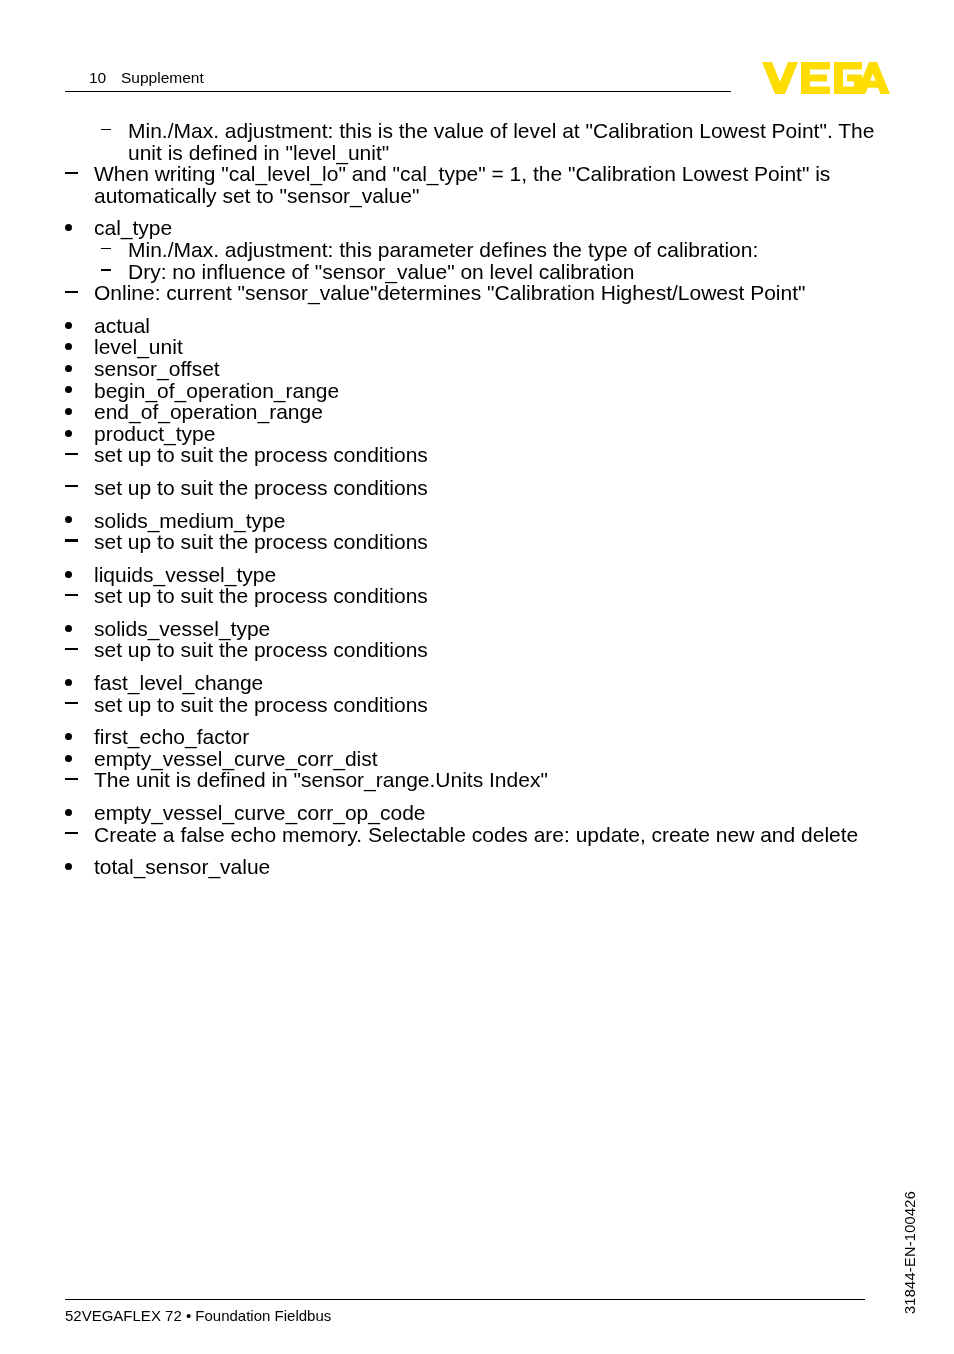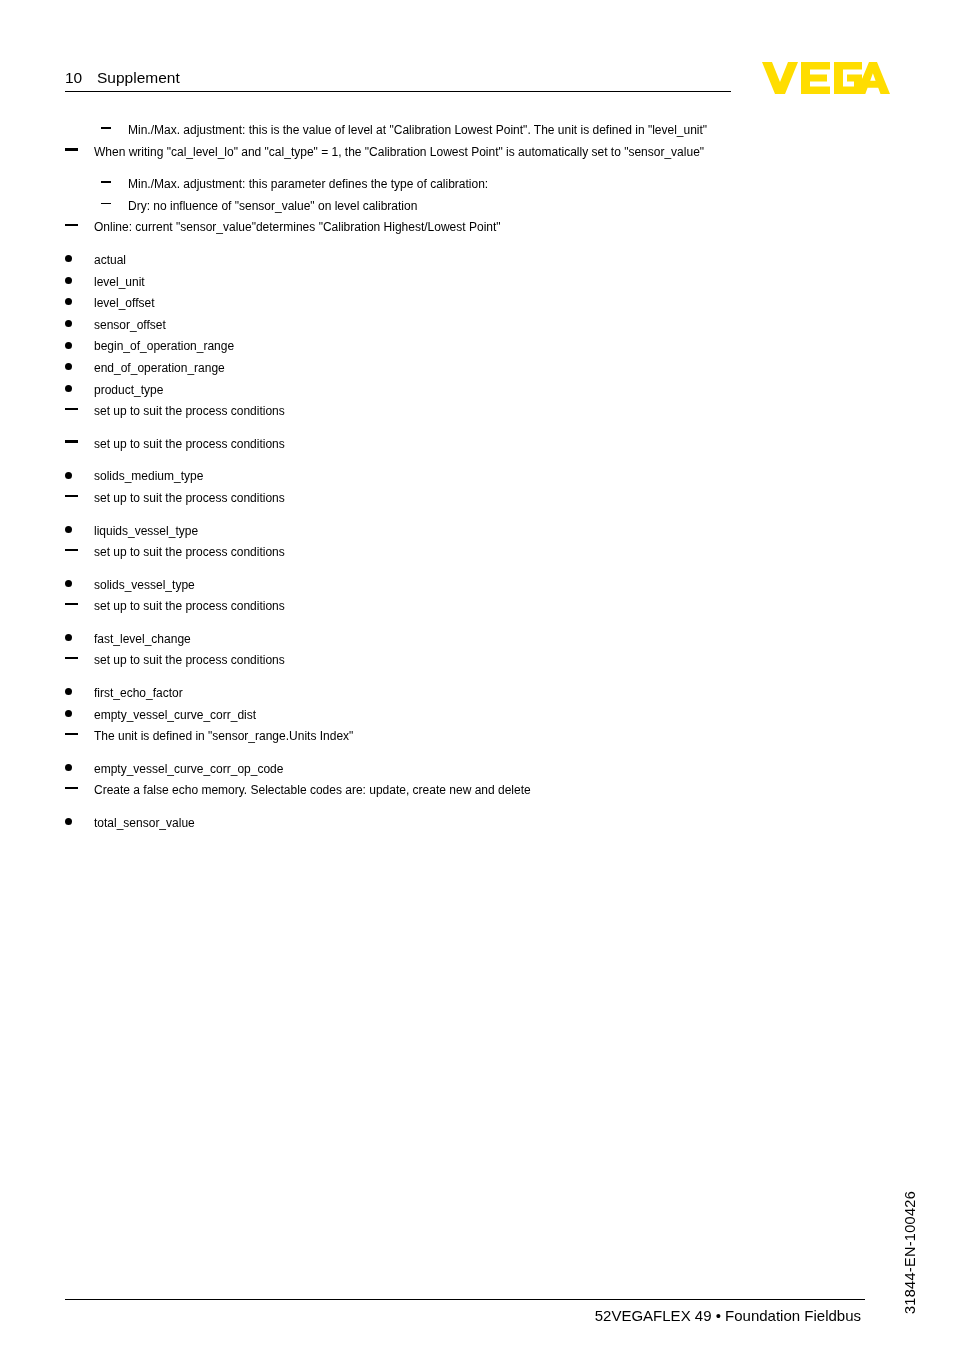--- a/index.html
+++ b/index.html
@@ -27,20 +27,21 @@
     left: 65px;
     top: 68px;
     width: 666px;
   }
   .header-row {
     display: flex;
     align-items: baseline;
     font-size: 15.5px;
     line-height: 19px;
     padding-bottom: 4px;
+    margin-left: 24px;
   }
   .header-chapter-num {
     width: 32px;
     flex: none;
   }
   .header-chapter-title {
     font-weight: normal;
   }
   .header-rule {
     border-bottom: 1.6px solid #000000;
@@ -61,21 +62,21 @@
   .content {
     position: absolute;
     left: 65px;
     top: 120px;
     width: 810px;
   }
 
   .item {
     display: flex;
     align-items: flex-start;
-    font-size: 12px;
+    font-size: 21px;
     line-height: 21.6px;
   }
   .marker {
     flex: none;
     text-align: left;
   }
   .itemtext {
     flex: 1 1 auto;
   }
 
@@ -138,21 +139,21 @@
     bottom: 28px;
     width: 800px;
   }
   .footer-rule {
     border-bottom: 1.6px solid #000000;
     width: 800px;
     margin-bottom: 6px;
   }
   .footer-row {
     display: flex;
-    justify-content: flex-end;
+    justify-content: flex-start;
     align-items: baseline;
     font-size: 15px;
     line-height: 20px;
   }
   .footer-right { padding-right: 4px; }
 </style>
 </head>
 <body>
 
 <div class="page">
@@ -183,44 +184,44 @@
   <div class="content">
       <div class="item lvl2">
         <span class="marker"><span class="dash-short"></span></span>
         <span class="itemtext">Min./Max. adjustment: this is the value of level at "Calibration Lowest Point". The unit is defined in "level_unit"</span>
       </div>
       <div class="item lvl1">
         <span class="marker"><span class="dash-long"></span></span>
         <span class="itemtext">When writing "cal_level_lo" and "cal_type" = 1, the "Calibration Lowest Point" is automatically set to "sensor_value"</span>
       </div>
       <div class="gap-lg"></div>
+      <div class="item lvl1">
+        <span class="marker"><span class="bullet-dot"></span></span>
+        <span class="itemtext">cal_type</span>
+      </div>
       <div class="item lvl2">
         <span class="marker"><span class="dash-short"></span></span>
         <span class="itemtext">Min./Max. adjustment: this parameter defines the type of calibration:</span>
       </div>
       <div class="item lvl2">
         <span class="marker"><span class="dash-short"></span></span>
         <span class="itemtext">Dry: no influence of "sensor_value" on level calibration</span>
       </div>
       <div class="item lvl1">
         <span class="marker"><span class="dash-long"></span></span>
         <span class="itemtext">Online: current "sensor_value"determines "Calibration Highest/Lowest Point"</span>
       </div>
       <div class="gap-lg"></div>
       <div class="item lvl1">
         <span class="marker"><span class="bullet-dot"></span></span>
         <span class="itemtext">actual</span>
       </div>
       <div class="item lvl1">
         <span class="marker"><span class="bullet-dot"></span></span>
         <span class="itemtext">level_unit</span>
-      </div>
-      <div class="item lvl1">
-        <span class="marker"><span class="bullet-dot"></span></span>
-        <span class="itemtext">level_offset</span>
       </div>
       <div class="item lvl1">
         <span class="marker"><span class="bullet-dot"></span></span>
         <span class="itemtext">sensor_offset</span>
       </div>
       <div class="item lvl1">
         <span class="marker"><span class="bullet-dot"></span></span>
         <span class="itemtext">begin_of_operation_range</span>
       </div>
       <div class="item lvl1">
@@ -304,17 +305,17 @@
         <span class="itemtext">total_sensor_value</span>
       </div>
     </div>
 
   <div class="sidecode">31844-EN-100426</div>
 
   <div class="footer">
     <div class="footer-rule"></div>
     <div class="footer-row">
       <span>52</span>
-      <span class="footer-right">VEGAFLEX 49 • Foundation Fieldbus</span>
+      <span class="footer-right">VEGAFLEX 72 • Foundation Fieldbus</span>
     </div>
   </div>
 
 </div>
 
 </body></html>

